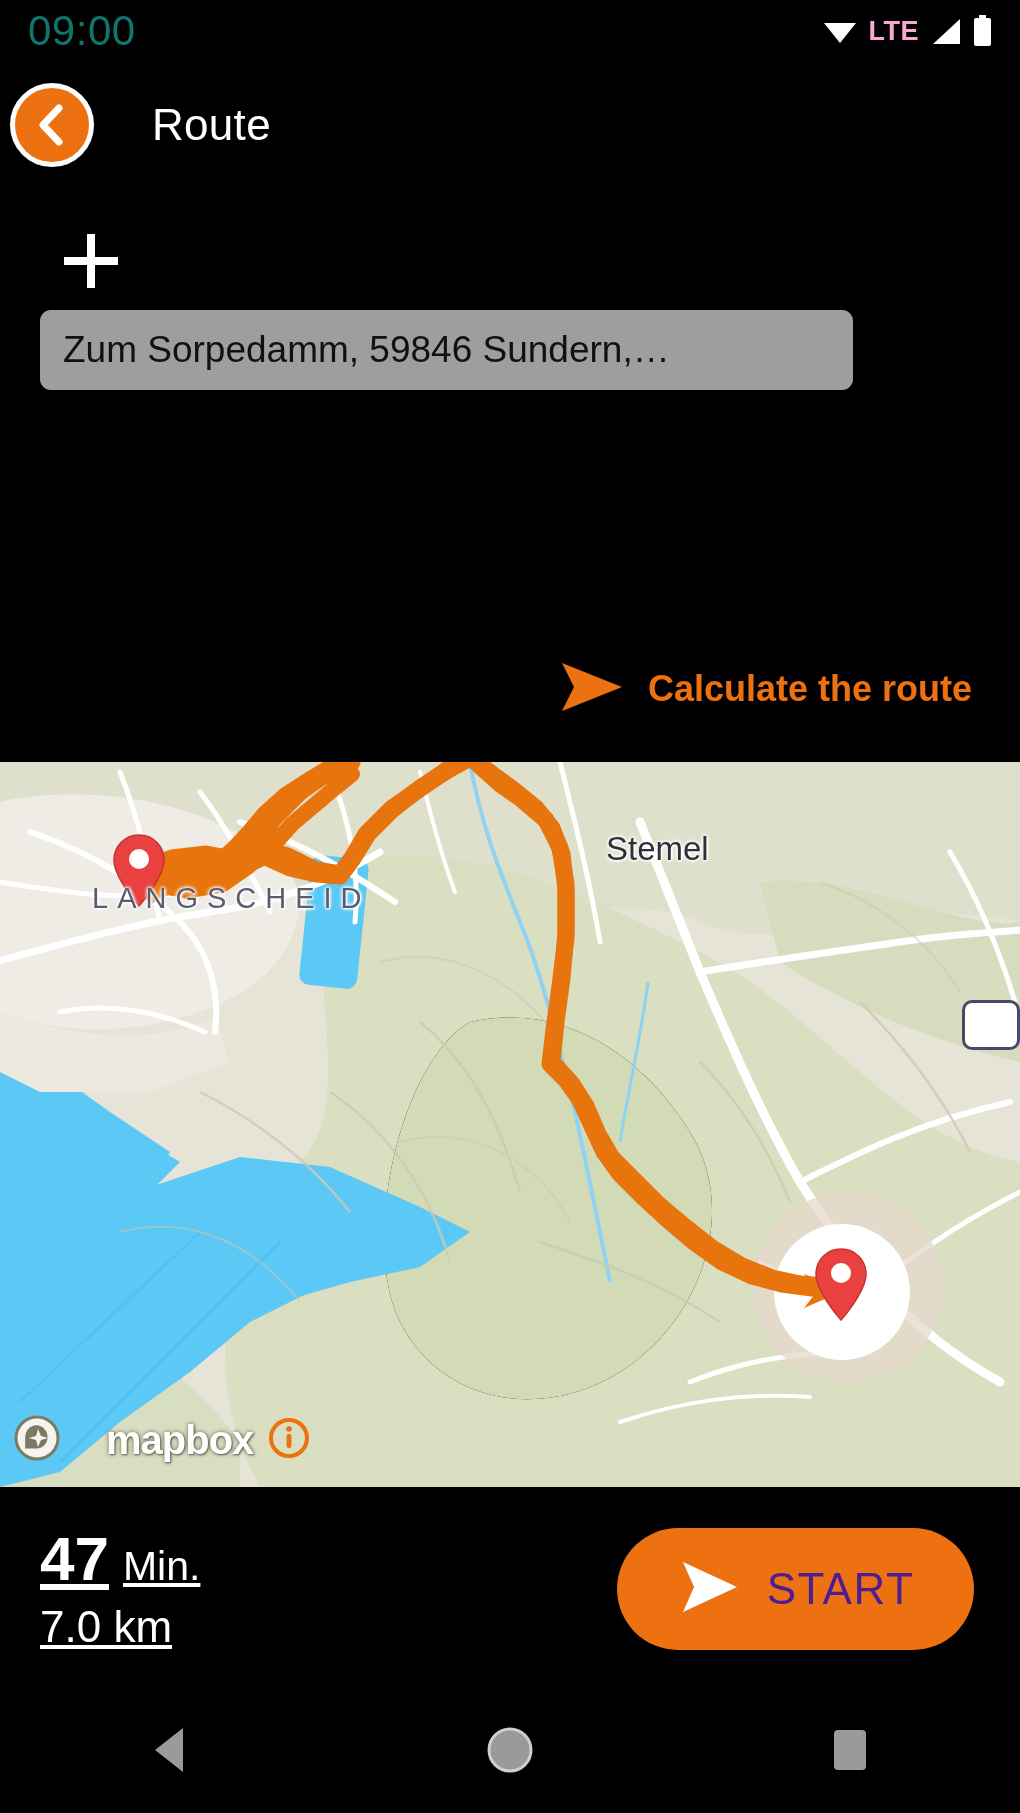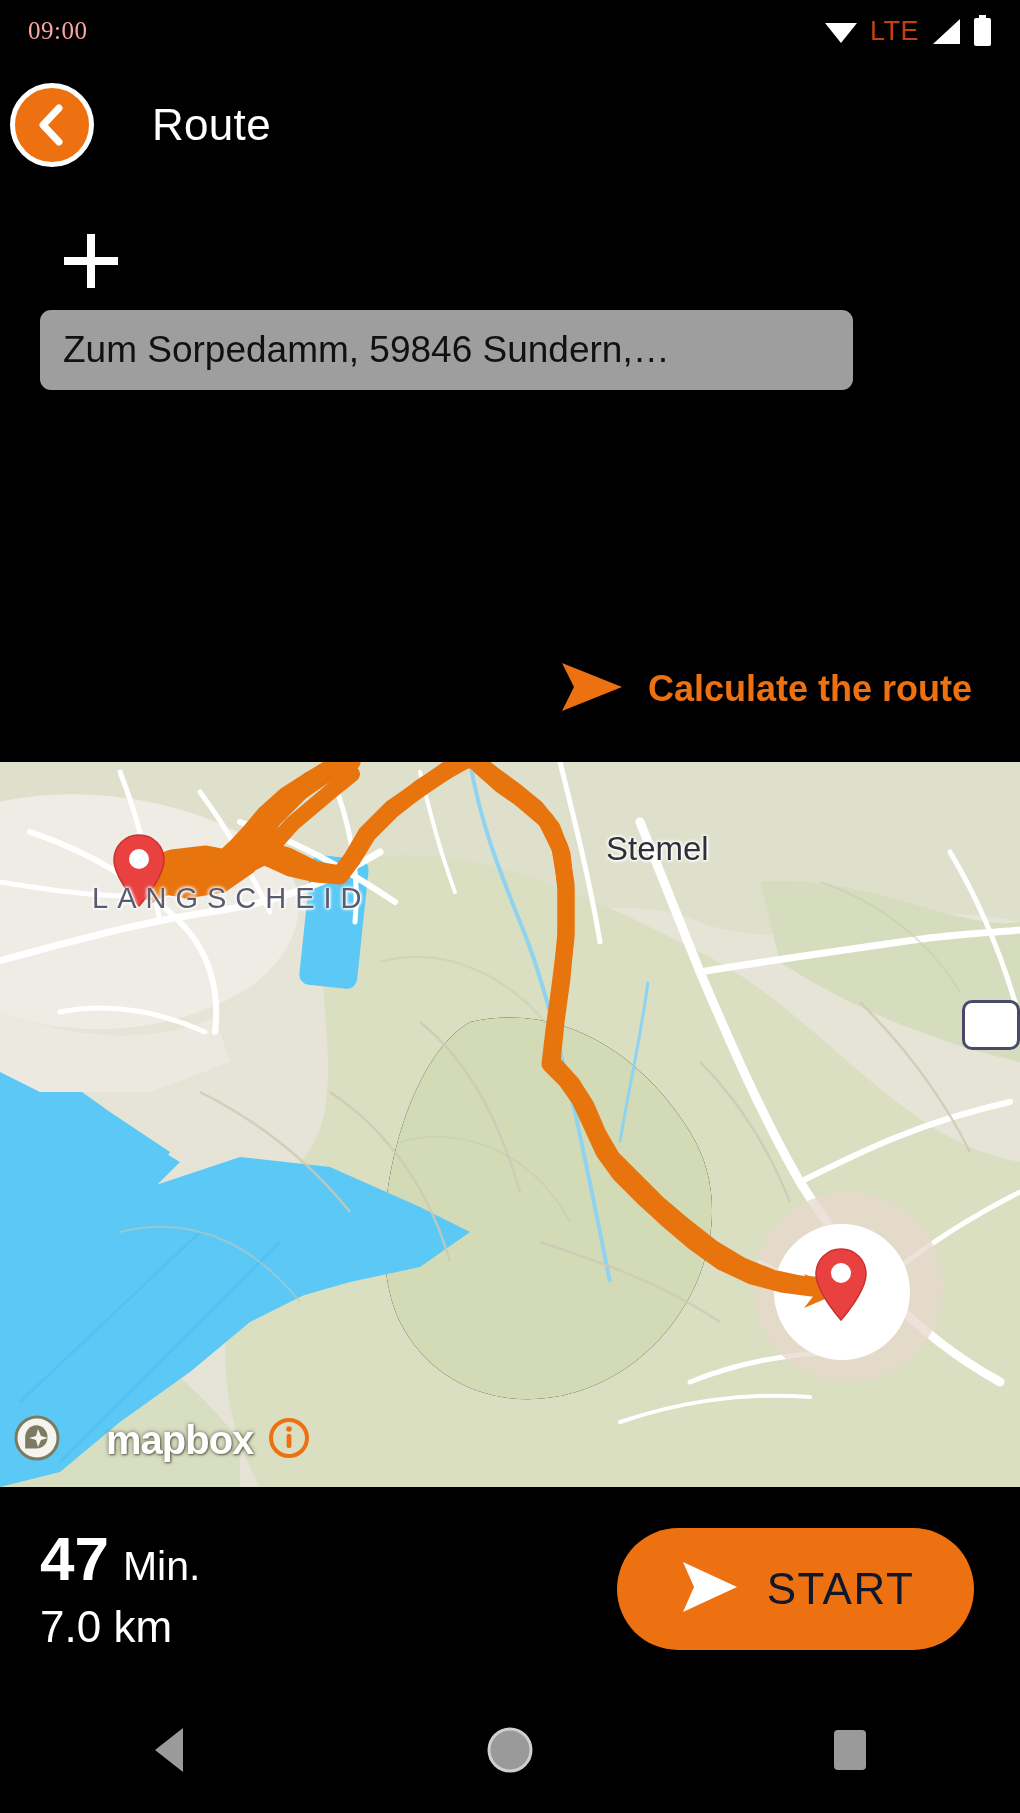--- a/index.html
+++ b/index.html
@@ -10,24 +10,24 @@
     overflow: hidden;
   }
   .phone { position: relative; width: 1020px; height: 1813px; background:#000; }
 
   
   .statusbar {
     position: absolute; top: 0; left: 0; width: 1020px; height: 62px;
     display: flex; align-items: center; justify-content: space-between;
     padding: 0 28px;
   }
-  .clock { color:#fca5a5; font-size: 25px; font-weight: 400; letter-spacing: .5px; font-family: Liberation Serif, serif; }
+  .clock { color:#0f766e; font-size: 42px; font-weight: 400; letter-spacing: .5px; }
   .sysicons { display:flex; align-items:center; gap: 12px; }
   .ico-wifi { width: 34px; height: 26px; }
-  .lte { color:#c2410c; font-size: 27px; font-weight:400; letter-spacing:.5px; }
+  .lte { color:#f9a8d4; font-size: 27px; font-weight:700; letter-spacing:.5px; }
   .ico-signal { width: 30px; height: 27px; }
   .ico-batt { width: 19px; height: 32px; }
 
   
   .header {
     position: absolute; top: 62px; left: 0; width: 1020px; height: 125px;
     display: flex; align-items: center; padding-left: 10px;
   }
   .backbtn {
     width: 84px; height: 84px; border-radius: 50%;
@@ -90,31 +90,31 @@
     line-height: 1;
     padding-left: 32px;
   }
 
   
   .bottombar {
     position: absolute; top: 1487px; left: 0; width: 1020px; height: 203px;
     background: #000; display:flex; align-items:center; justify-content:space-between;
     padding: 0 46px 0 40px;
   }
-  .trip { color:#fff; line-height: 1.08; }
+  .trip { color:#fff; line-height: 1.08; text-decoration: underline; }
   .trip .line1 { display:flex; align-items:baseline; gap: 14px; }
   .trip .big { font-size: 62px; font-weight: 800; }
   .trip .unit { font-size: 41px; font-weight: 400; }
   .trip .dist { font-size: 44px; margin-top: 10px; }
   .startbtn {
     width: 357px; height: 122px; border-radius: 61px;
     background: #ED7111; display:flex; align-items:center; justify-content:center;
     gap: 26px; border: none;
   }
-  .startbtn .txt { color:#0f172a; font-size: 44px; font-weight: 500; letter-spacing: 1.5px; }
+  .startbtn .txt { color:#4c1d95; font-size: 44px; font-weight: 500; letter-spacing: 1.5px; }
 
   
   .navbar {
     position:absolute; top: 1690px; left:0; width: 1020px; height: 123px;
     display:flex; align-items:center; justify-content:space-around; background:#000;
   }
   .navbar > div { display:flex; align-items:center; justify-content:center; width: 200px; height: 123px; }
 </style>
 </head>
 <body>

